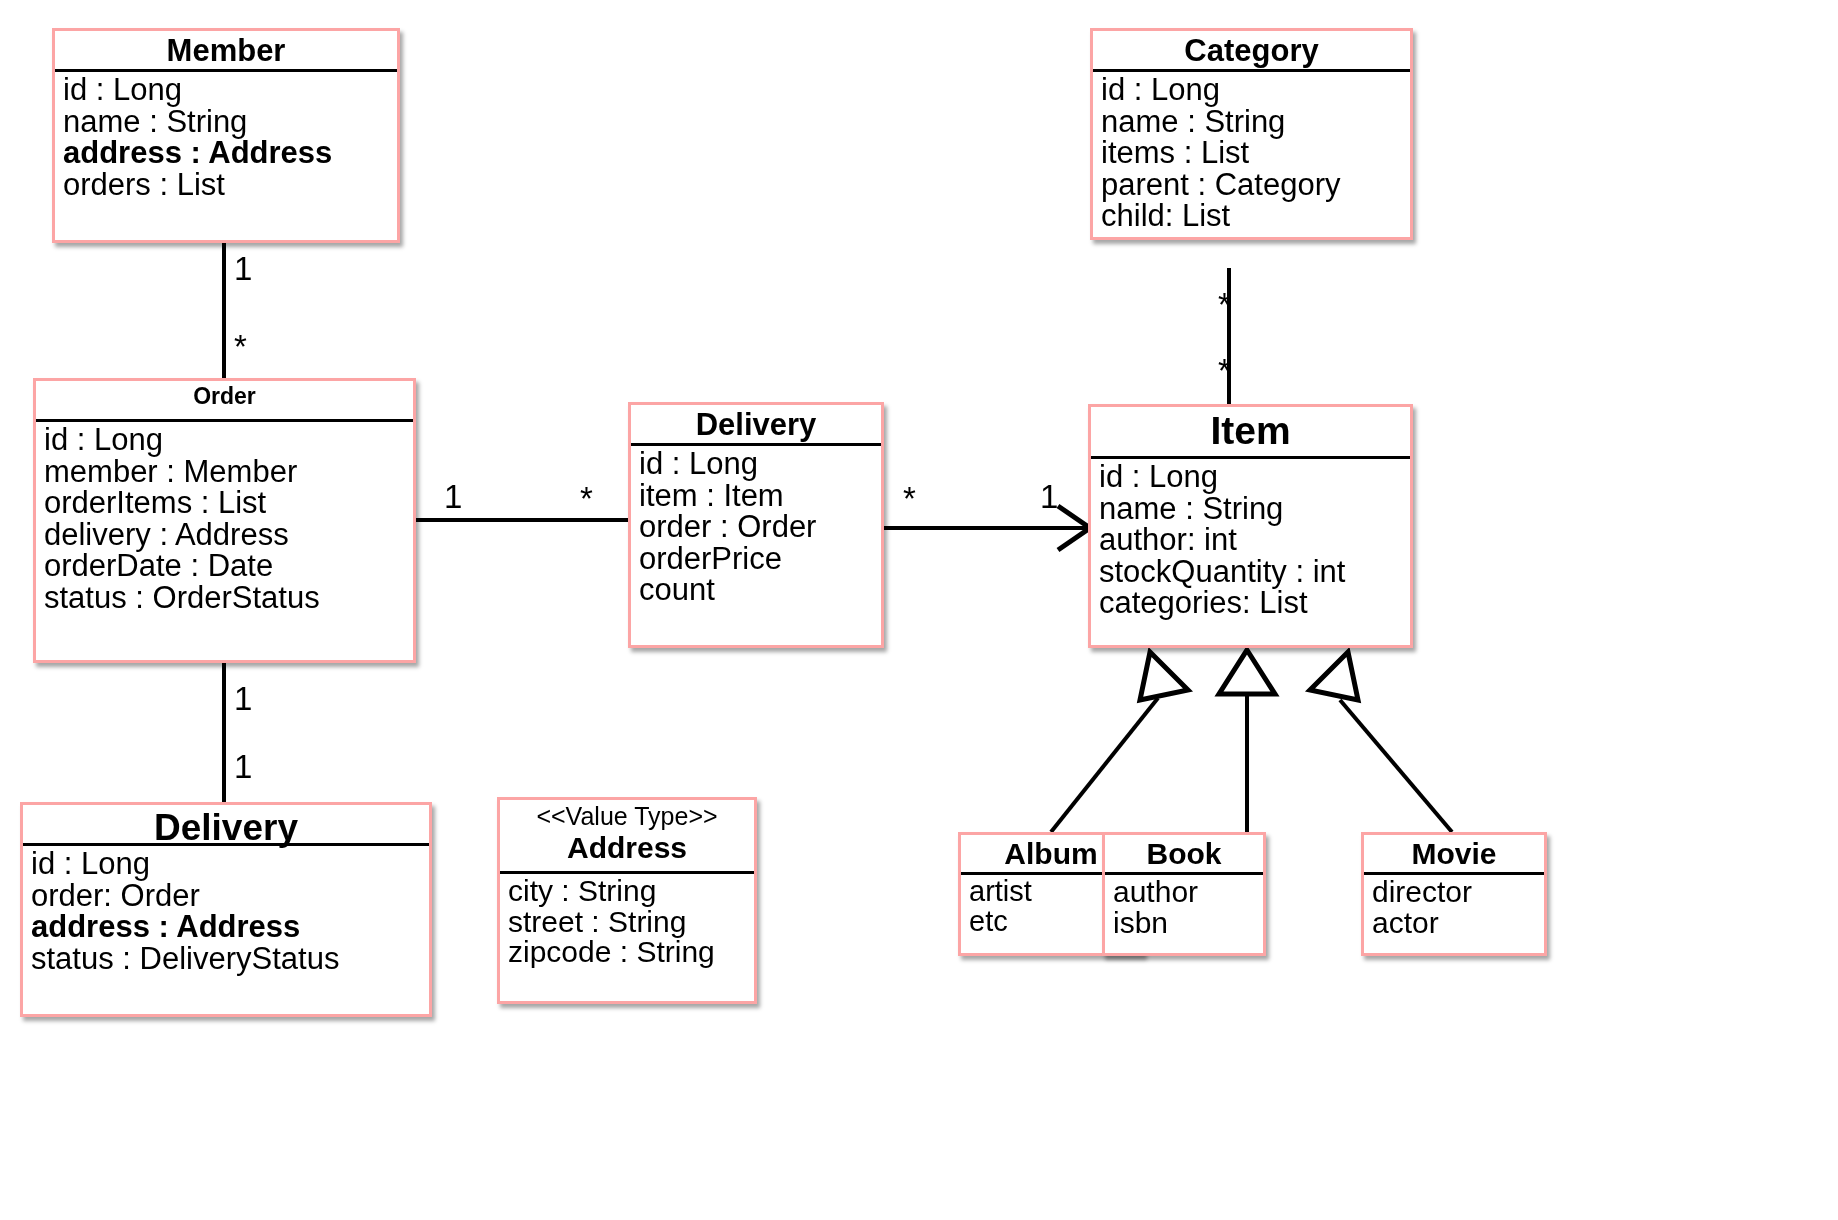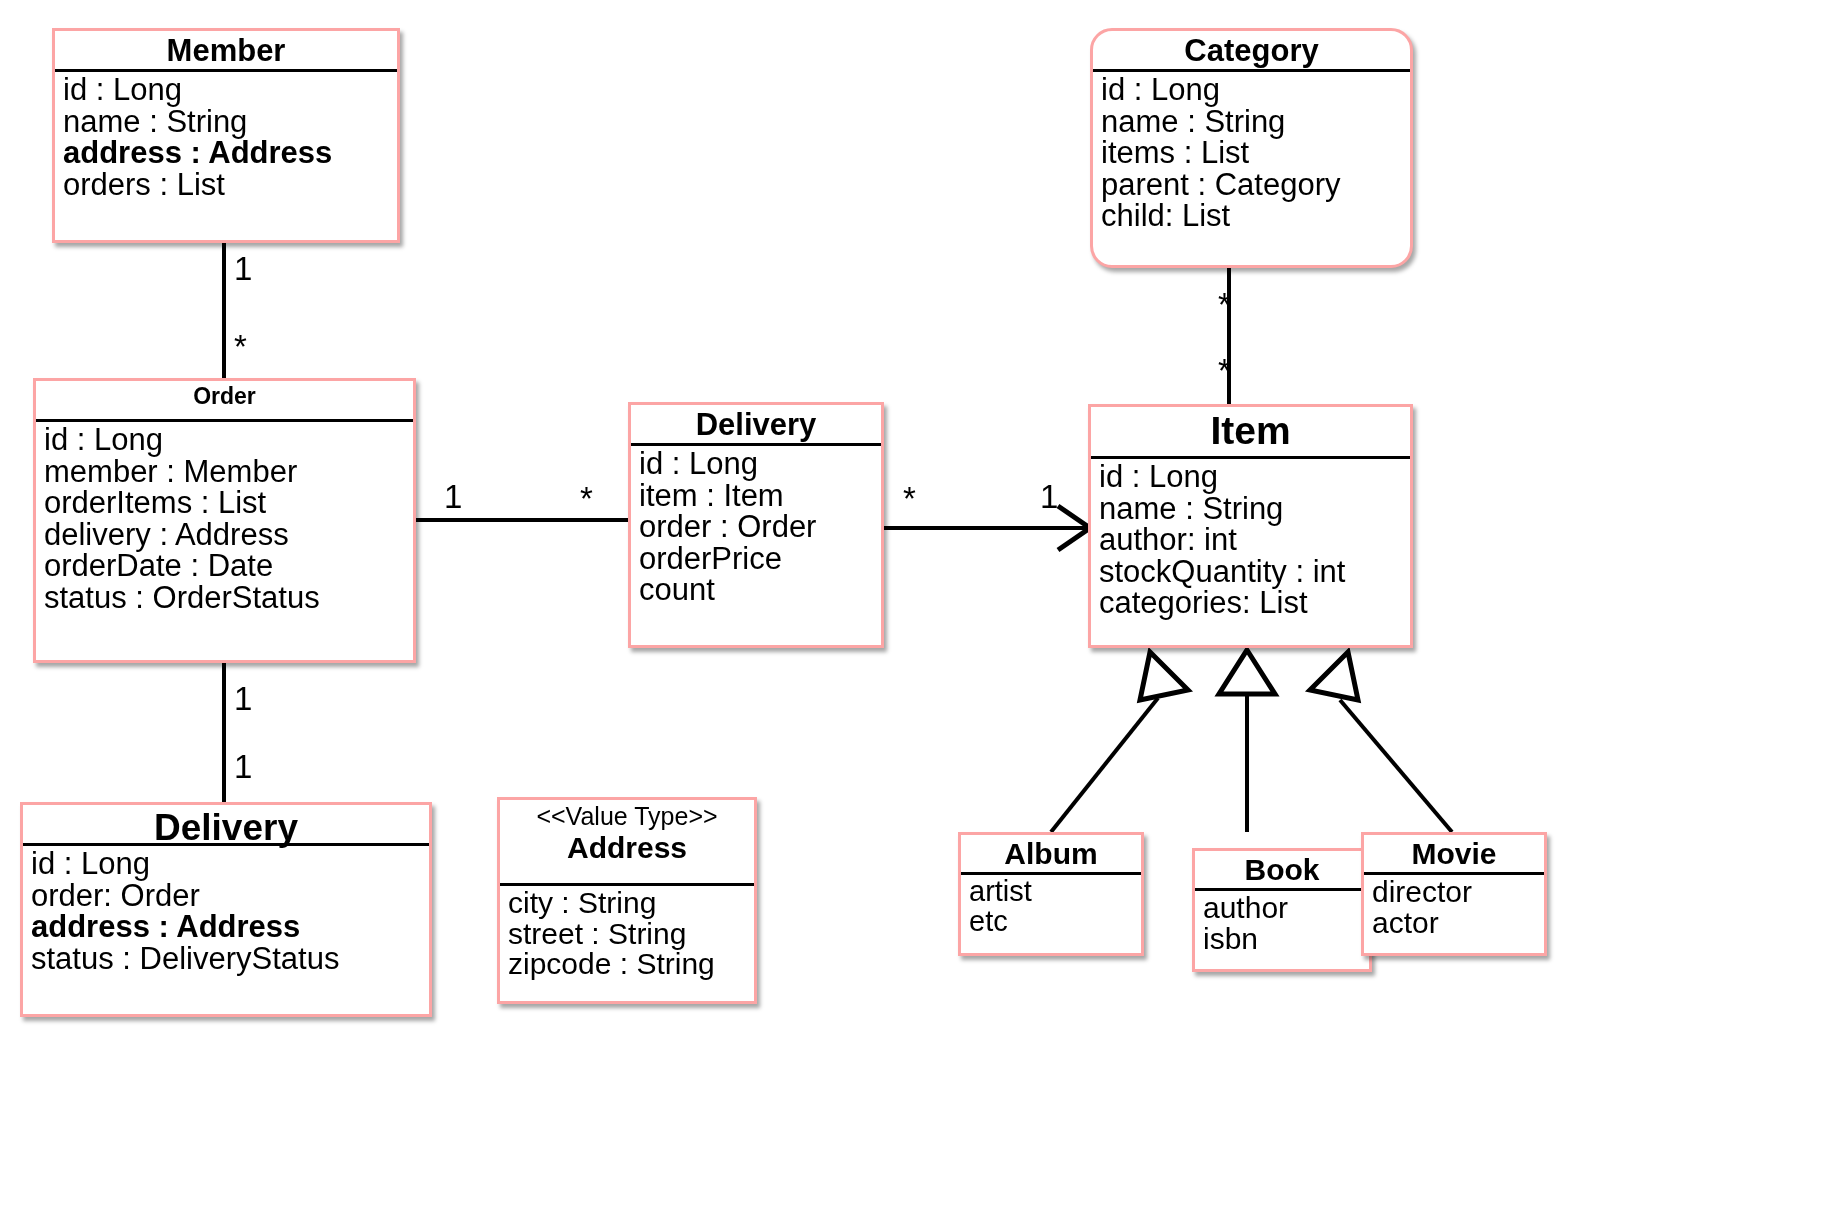--- a/index.html
+++ b/index.html
@@ -115,21 +115,21 @@
     <div class="uml-title" style="font-size:37px;height:41px;">Delivery</div>
     <div class="uml-attrs" style="font-size:31px;">
       <div class="uml-attr">id : Long</div>
       <div class="uml-attr">order: Order</div>
       <div class="uml-attr bold">address : Address</div>
       <div class="uml-attr">status : DeliveryStatus</div>
     </div>
   </div>
 
   <div class="uml-class" style="left:497px;top:797px;width:260px;height:207px;">
-    <div class="uml-title" style="height:86px;padding-top:0;">
+    <div class="uml-title" style="height:74px;padding-top:0;">
       <div class="uml-stereo" style="font-size:25px;">&lt;&lt;Value Type&gt;&gt;</div>
       <div style="font-size:30px;">Address</div>
     </div>
     <div class="uml-attrs" style="font-size:30px;">
       <div class="uml-attr">city : String</div>
       <div class="uml-attr">street : String</div>
       <div class="uml-attr">zipcode : String</div>
     </div>
   </div>
 
@@ -137,21 +137,21 @@
     <div class="uml-title" style="font-size:31px;height:41px;">Delivery</div>
     <div class="uml-attrs" style="font-size:31px;">
       <div class="uml-attr">id : Long</div>
       <div class="uml-attr">item : Item</div>
       <div class="uml-attr">order : Order</div>
       <div class="uml-attr">orderPrice</div>
       <div class="uml-attr">count</div>
     </div>
   </div>
 
-  <div class="uml-class" style="left:1090px;top:28px;width:323px;height:240px;border-radius:22px;">
+  <div class="uml-class" style="left:1090px;top:28px;width:323px;height:212px;">
     <div class="uml-title" style="font-size:31px;height:41px;">Category</div>
     <div class="uml-attrs" style="font-size:31px;">
       <div class="uml-attr">id : Long</div>
       <div class="uml-attr">name : String</div>
       <div class="uml-attr">items : List</div>
       <div class="uml-attr">parent : Category</div>
       <div class="uml-attr">child: List</div>
     </div>
   </div>
 
@@ -167,21 +167,21 @@
   </div>
 
   <div class="uml-class" style="left:958px;top:832px;width:186px;height:124px;">
     <div class="uml-title" style="font-size:30px;height:40px;">Album</div>
     <div class="uml-attrs" style="font-size:29px;">
       <div class="uml-attr">artist</div>
       <div class="uml-attr">etc</div>
     </div>
   </div>
 
-  <div class="uml-class" style="left:1192px;top:832px;width:180px;height:124px;margin-top:16px;">
+  <div class="uml-class" style="left:1102px;top:832px;width:164px;height:124px;">
     <div class="uml-title" style="font-size:30px;height:40px;">Book</div>
     <div class="uml-attrs" style="font-size:30px;">
       <div class="uml-attr">author</div>
       <div class="uml-attr">isbn</div>
     </div>
   </div>
 
   <div class="uml-class" style="left:1361px;top:832px;width:186px;height:124px;">
     <div class="uml-title" style="font-size:30px;height:40px;">Movie</div>
     <div class="uml-attrs" style="font-size:30px;">

